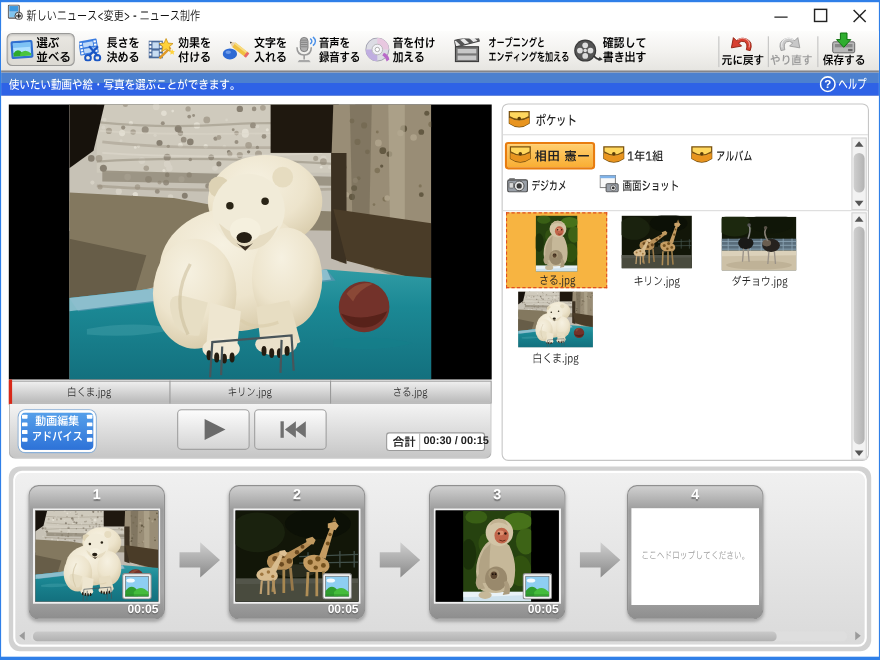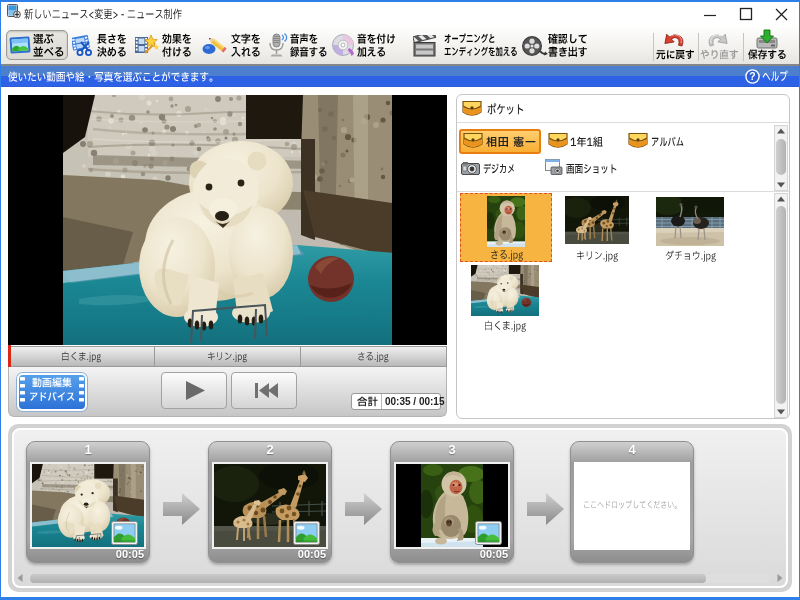--- a/index.html
+++ b/index.html
@@ -551,21 +551,21 @@
 <svg class="abs" style="left:231px;top:372px" width="66" height="37" viewBox="0 0 66 37">
 <rect x="24" y="11" width="3" height="15" fill="#707070"></rect>
 <path d="M38,11 L28,18.5 L38,26 Z" fill="#707070"></path>
     <path d="M47,11 L37,18.5 L47,26 Z" fill="#707070"></path>
   </svg>
 <div class="abs" style="left:351px;top:393px;width:90px;height:17px;background:#fff;border:1px solid #9a9a9a;border-radius:3px"></div>
 <svg style="position:absolute;left:357.0px;top:396.0px;overflow:visible" width="22" height="14" viewBox="0 0 22 14">
     <path transform="translate(0,9.45) scale(1.000,1)" fill="#222" d="M5.9 -8.8Q6.4 -7.9 7.4 -7.1Q8.4 -6.4 10.3 -5.5L9.7 -4.4Q8.4 -5.0 7.6 -5.5V-4.7H2.9V-5.5Q2.0 -4.9 0.8 -4.4L0.2 -5.5Q2.1 -6.4 3.0 -7.1Q4.0 -7.9 4.4 -8.8ZM7.1 -5.8Q6.3 -6.4 5.8 -7.0Q5.4 -7.6 5.2 -8.3H5.1Q5.0 -7.6 4.5 -7.0Q4.1 -6.4 3.3 -5.8ZM2.6 0.8H1.5V-3.7H9.0V0.8H7.9V0.3H2.6ZM7.9 -2.7H2.6V-0.7H7.9Z M18.6 -5.7H20.6V-4.7H18.6V0.8H17.5V-4.7H15.6V-5.7H17.5V-8.8H18.6ZM11.4 -8.6H15.2V-7.6H11.4ZM15.5 -6.1H11.0V-7.1H15.5ZM11.5 -5.6H15.1V-4.6H11.5ZM15.1 -3.2H11.5V-4.1H15.1ZM12.4 0.8H11.4V-2.6H15.1V0.4H12.4ZM14.1 -1.7H12.4V-0.5H14.1Z"></path>
   </svg>
 <div class="abs" style="left:381px;top:394px;width:1px;height:15px;background:#b8b8b8"></div>
-<div class="abs" style="left:385px;top:395.5px;width:56px;height:13px;font:bold 10px 'Liberation Sans';color:#222;text-align:center;white-space:nowrap">00:35 / 00:15</div>
+<div class="abs" style="left:385px;top:395.5px;width:56px;height:13px;font:bold 10px 'Liberation Sans';color:#222;text-align:center;white-space:nowrap">00:30 / 00:15</div>
 <div class="abs" style="left:456px;top:94px;width:334px;height:325px;background:#fff;border:1px solid #c6c6c6;border-radius:6px"></div>
 <svg class="abs" style="left:462px;top:100px" width="20" height="18" viewBox="0 0 20 18">
 <path d="M1,7 L19,7 L19,12 Q10,18.5 1,12 Z" fill="#f2a93b" stroke="#7a5210" stroke-width="1.2"></path>
 <path d="M1,7 Q10,13 19,7 L19,12 Q10,18.5 1,12 Z" fill="#e8941f"></path>
 <path d="M1,1.5 L19,1.5 L19,6 Q10,12 1,6 Z" fill="#ffd75e" stroke="#7a5210" stroke-width="1.2"></path>
 <circle cx="10" cy="7.8" r="1.6" fill="#5a3c08"></circle>
 </svg>
 <svg style="position:absolute;left:487.0px;top:103.0px;overflow:visible" width="39" height="15" viewBox="0 0 39 15">
     <path transform="translate(0,10.80) scale(0.780,1)" fill="#222" d="M11.8 -9.0Q11.8 -8.4 11.4 -8.0Q11.0 -7.6 10.4 -7.5V-6.5H6.5V-0.7Q6.5 -0.1 6.2 0.2Q5.9 0.5 5.3 0.5H3.7L3.4 -0.6H5.3V-6.5H1.0V-7.6H5.3V-9.5H6.5V-7.6H9.6Q9.2 -7.8 8.9 -8.1Q8.7 -8.5 8.7 -9.0Q8.7 -9.7 9.1 -10.1Q9.5 -10.5 10.2 -10.5Q10.9 -10.5 11.3 -10.1Q11.8 -9.7 11.8 -9.0ZM11.0 -9.1Q11.0 -9.4 10.8 -9.6Q10.6 -9.8 10.2 -9.8Q9.9 -9.8 9.6 -9.6Q9.4 -9.4 9.4 -9.1V-8.9Q9.4 -8.6 9.6 -8.4Q9.9 -8.2 10.2 -8.2Q10.6 -8.2 10.8 -8.4Q11.0 -8.6 11.0 -8.9ZM3.6 -5.2Q3.3 -4.0 2.9 -2.8Q2.4 -1.7 1.8 -0.8L0.7 -1.4Q1.3 -2.2 1.7 -3.3Q2.2 -4.4 2.4 -5.5ZM9.3 -5.5Q9.9 -3.4 11.0 -1.4L9.9 -0.8Q8.7 -2.9 8.1 -5.1Z M23.0 -7.4V-6.3H19.9V-5.5Q19.9 -4.0 19.5 -2.9Q19.1 -1.8 18.3 -1.0Q17.5 -0.3 16.1 0.4L15.4 -0.7Q16.7 -1.2 17.4 -1.9Q18.1 -2.6 18.4 -3.4Q18.7 -4.3 18.7 -5.5V-6.3H15.8Q15.0 -5.0 13.8 -3.9L12.9 -4.8Q15.1 -6.7 16.1 -9.8L17.3 -9.5Q16.9 -8.3 16.4 -7.4Z M29.3 -4.0Q29.0 -5.4 28.4 -7.2L29.6 -7.4Q30.2 -5.5 30.4 -4.2ZM27.7 -0.3Q29.4 -1.0 30.4 -1.9Q31.4 -2.8 31.9 -4.0Q32.4 -5.3 32.7 -7.1L33.8 -7.0Q33.6 -5.0 33.0 -3.6Q32.4 -2.1 31.2 -1.1Q30.1 0.0 28.3 0.8ZM26.6 -3.4Q26.2 -5.0 25.6 -6.6L26.8 -6.9Q27.4 -5.3 27.8 -3.7Z M45.9 -2.7Q44.7 -3.3 43.3 -3.9Q42.0 -4.5 40.9 -4.9V0.4H39.7V-9.5H40.9V-6.2Q42.1 -5.8 43.6 -5.1Q45.1 -4.5 46.5 -3.8Z"></path>
   </svg>

